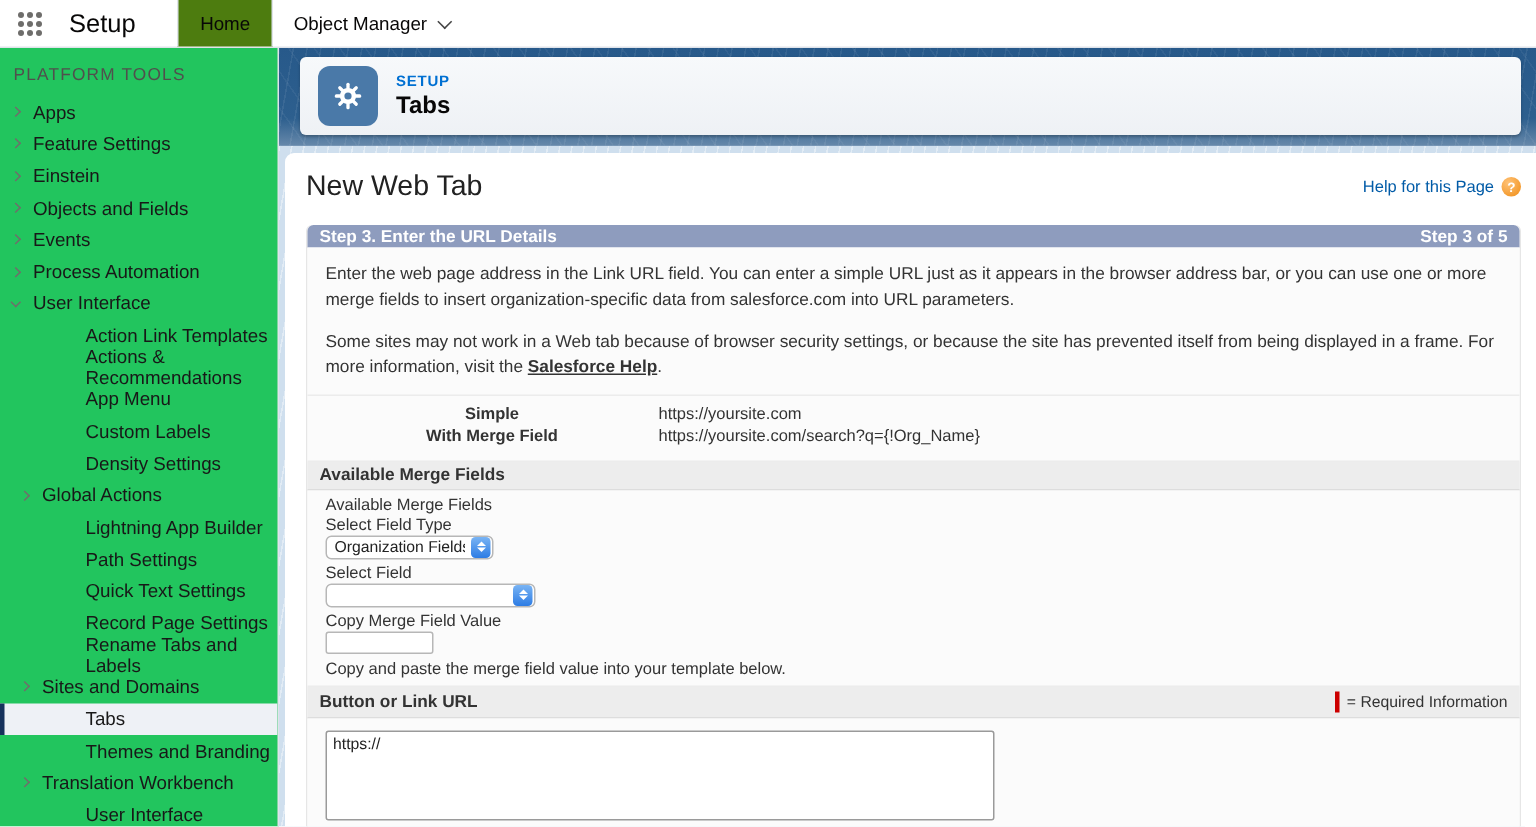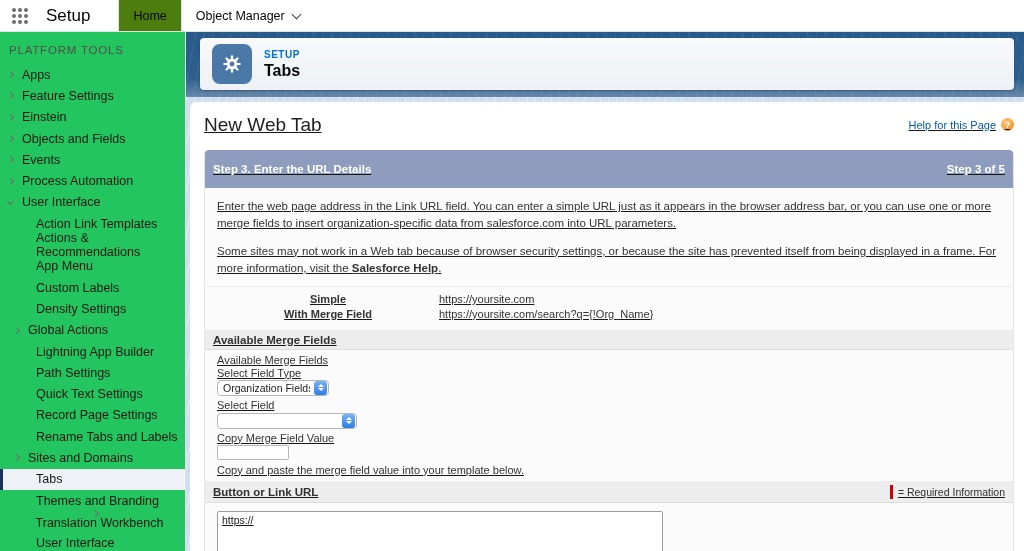--- a/index.html
+++ b/index.html
@@ -23,21 +23,21 @@
   
   .sidebar { width:186px; min-width:186px; background:#22c55e; border-right:1px solid #dfe3ea;
     padding-top:9px; overflow:hidden; }
   .sidebar-header { font-size:11.5px; letter-spacing:.8px; color:#514f4d; padding:3px 0 8px 9px; }
   .nav-item { height:21.3px; display:flex; align-items:center; font-size:12.5px; color:#181818;
     cursor:pointer; padding-left:8px; position:relative; }
   .nav-item .chev { width:5px; height:5px; border-right:1.2px solid #706e6b; border-bottom:1.2px solid #706e6b;
     transform:rotate(-45deg); margin-right:9px; flex:none; }
   .nav-item.expanded .chev { transform:rotate(45deg); margin-top:-2px; }
   .nav-item.noexp .chev { visibility:hidden; }
-  .nav-item.sub { padding-left:22px; }
+  .nav-item.sub { padding-left:43px; }
   .nav-item.selected { background:#eef1f6; }
   .nav-item.selected::before { content:""; position:absolute; left:0; top:0; bottom:0; width:3px; background:#16325c; }
 
   
   .main { flex:1; display:flex; flex-direction:column; }
   .band { height:65px; position:relative;
     background-image:
       repeating-linear-gradient(100deg, rgba(255,255,255,.07) 0 1px, transparent 1px 9px),
       repeating-linear-gradient(55deg, rgba(255,255,255,.05) 0 1px, transparent 1px 14px),
       linear-gradient(#27598a, #2d5f8e 72%, #68a 100%);
@@ -47,31 +47,31 @@
     display:flex; align-items:center; padding-left:12px; }
   .gear-badge { width:40px; height:40px; border-radius:8px; background:#4a79a8;
     display:flex; align-items:center; justify-content:center; margin-right:12px; }
   .eyebrow { font-size:10px; letter-spacing:.5px; color:#0070d2; font-weight:bold; margin-bottom:2px; }
   .page-title { font-size:16px; font-weight:bold; color:#080707; }
 
   .lowzone { flex:1;
     background-color:#cfdfee;
     background-image:repeating-linear-gradient(100deg, rgba(255,255,255,.4) 0 1px, transparent 1px 8px); }
   .content-card { margin:5px 0 0 4px; height:449px; background:#fff; border-radius:6px 0 0 0;
-    padding:10px 10px 0 14px; overflow:hidden;text-decoration:underline; }
+    padding:10px 10px 0 14px; overflow:hidden; }
 
   .title-row { display:flex; align-items:flex-start; justify-content:space-between; height:38px; }
   .doc-title { font-size:19px; color:#222; font-weight:400; padding-top:2px; }
   .help-link { font-size:11px; color:#015ba7; display:flex; align-items:center; cursor:pointer; padding-top:6px; }
   .help-q { width:13px; height:13px; border-radius:50%; margin-left:5px;
     background:radial-gradient(circle at 35% 30%, #ffc277, #ef8c14); color:#fff; font-size:9px; font-weight:bold;
     display:flex; align-items:center; justify-content:center; }
 
   .step-box { border:1px solid #e6e6e6; border-top:none; border-radius:4px 4px 0 0; }
-  .step-bar { background:#8e9cbe; border-radius:4px 4px 0 0; height:38px; display:flex;
+  .step-bar { background:#8e9cbe; border-radius:4px 4px 0 0; height:15px; display:flex;
     align-items:center; justify-content:space-between; padding:0 8px; color:#fff;
     font-size:11.5px; font-weight:bold; }
 
   .intro { background:#fbfbfb; padding:10px 12px 9px; font-size:11.5px; line-height:1.5; color:#333;
     border-bottom:1px solid #ececec; }
   .intro p + p { margin-top:10px; }
   .sf-help-link { font-weight:bold; text-decoration:underline; color:#333; cursor:pointer; }
 
   .examples { background:#fbfbfb; padding:5px 12px 8px; border-bottom:1px solid #ececec; }
   .examples-header { font-size:11.5px; font-weight:bold; color:#333; padding-bottom:4px;
@@ -215,21 +215,21 @@
         <span>Sites and Domains</span>
       </div>
     <div class="nav-item sub noexp selected">
         <span class="chev"></span>
         <span>Tabs</span>
       </div>
     <div class="nav-item sub noexp">
         <span class="chev"></span>
         <span>Themes and Branding</span>
       </div>
-    <div class="nav-item sub" style="padding-left:14px;flex-direction:column;">
+    <div class="nav-item sub" style="padding-left:14px;">
         <span class="chev"></span>
         <span>Translation Workbench</span>
       </div>
     <div class="nav-item sub noexp">
         <span class="chev"></span>
         <span>User Interface</span>
       </div>
   </div>
 
   <div class="main">

